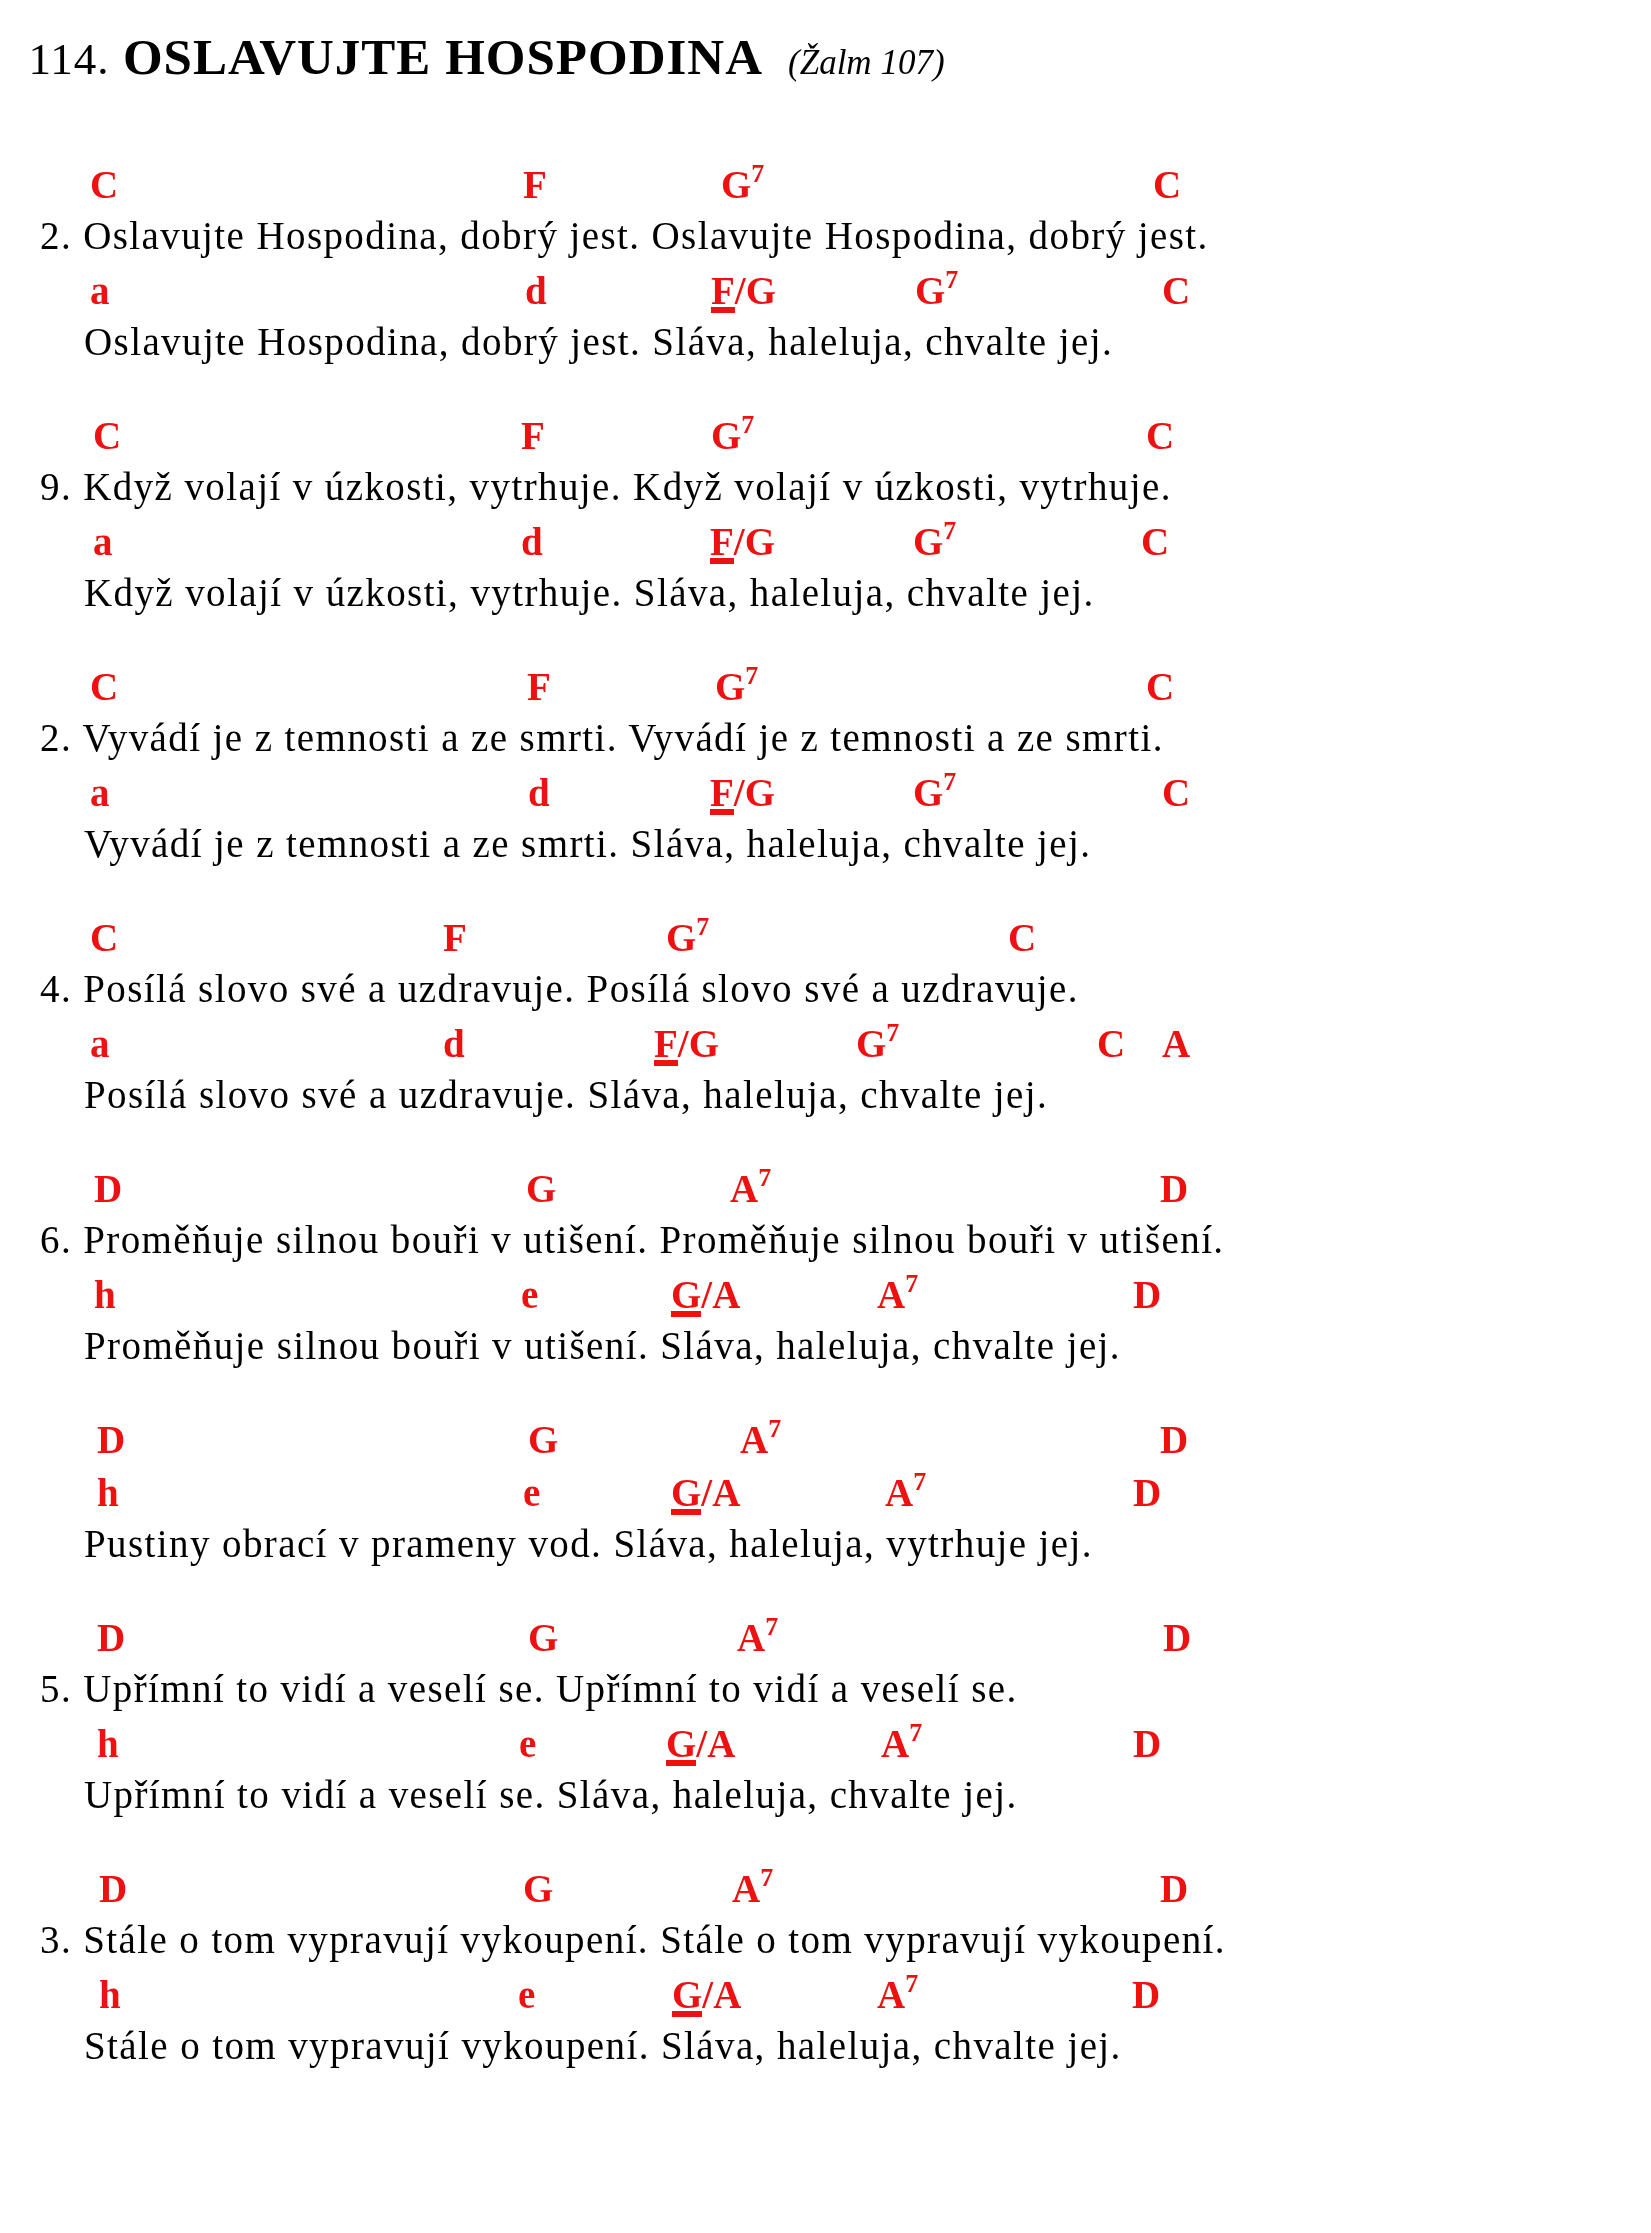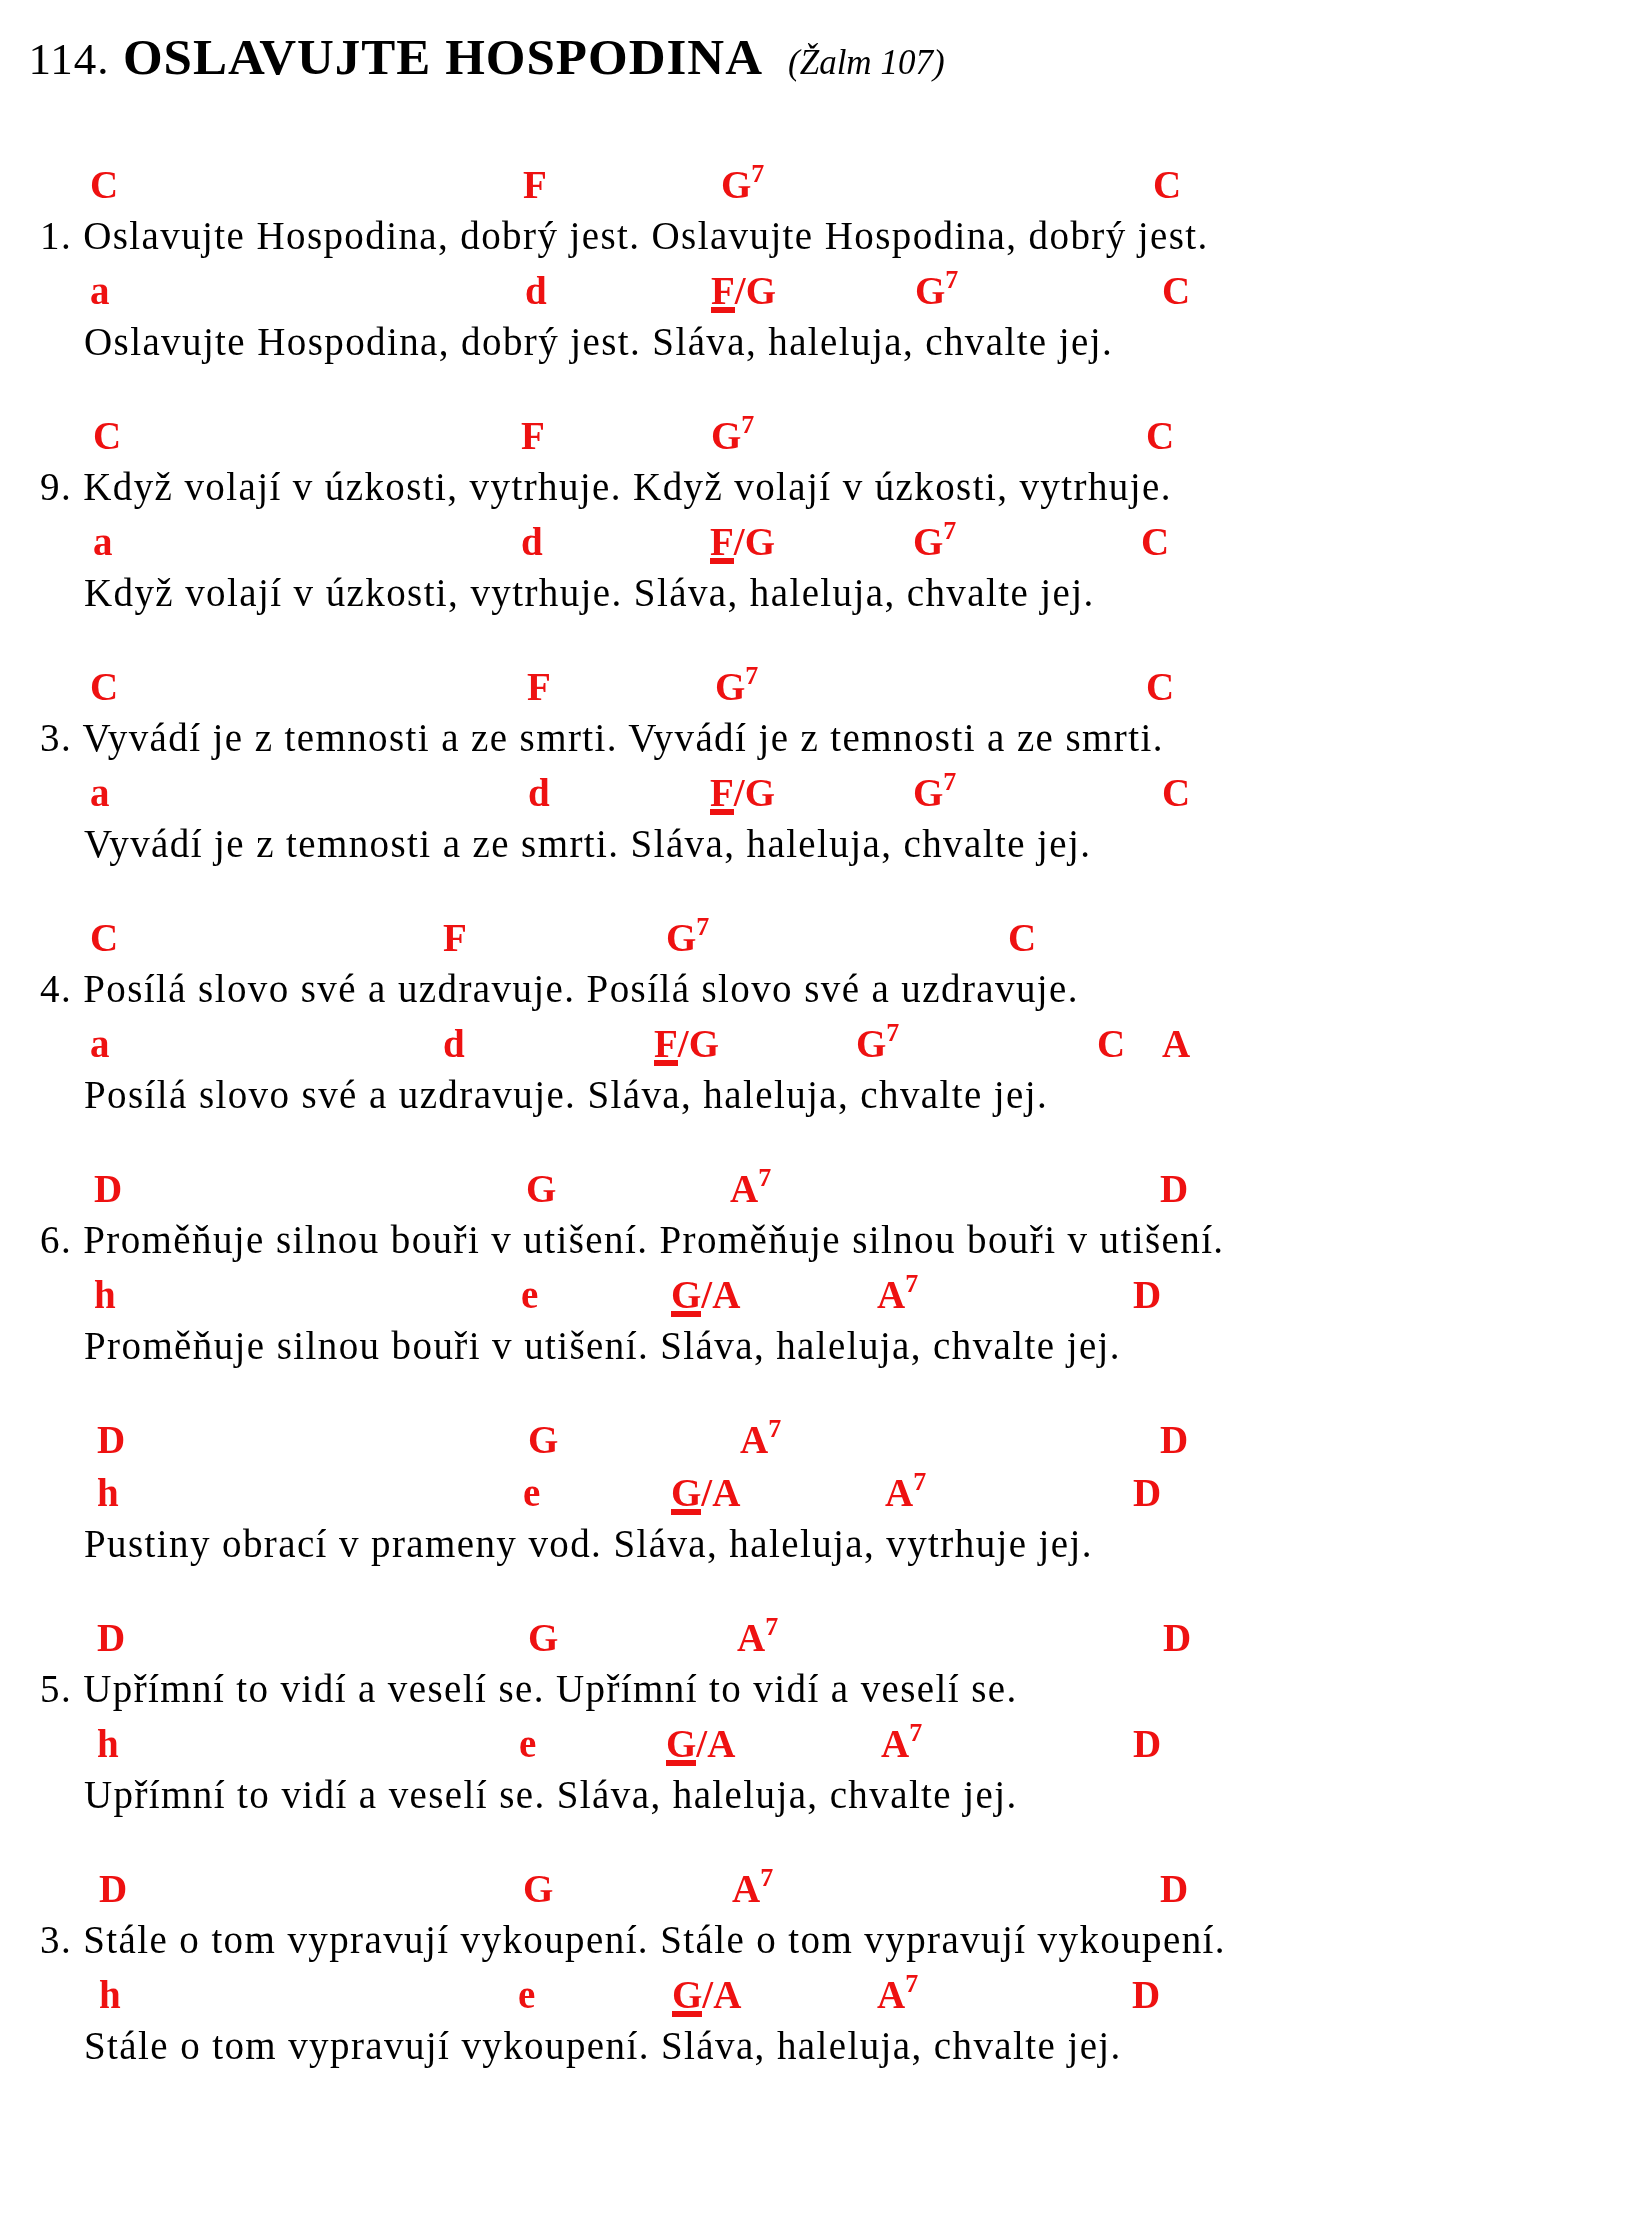--- a/index.html
+++ b/index.html
@@ -66,21 +66,21 @@
     <span class="song-number">114.</span><span class="song-title">OSLAVUJTE HOSPODINA</span><span class="song-subtitle">(Žalm 107)</span>
   </header>
   <main id="verses">
       <section class="verse">
         <div class="chord-row">
           <span class="chord" style="left: 90px; color: rgb(238, 17, 17);"><span>C</span></span>
           <span class="chord" style="left: 523px; color: rgb(238, 17, 17);"><span>F</span></span>
           <span class="chord" style="left: 721px; color: rgb(238, 17, 17);"><span>G</span><span class="sup">7</span></span>
           <span class="chord" style="left: 1153px; color: rgb(238, 17, 17);"><span>C</span></span>
         </div>
-        <div class="lyric-row">1. Oslavujte Hospodina, dobrý jest. Oslavujte Hospodina, dobrý jest.</div>
+        <div class="lyric-row">2. Oslavujte Hospodina, dobrý jest. Oslavujte Hospodina, dobrý jest.</div>
         <div class="chord-row">
           <span class="chord" style="left: 90px; color: rgb(238, 17, 17);"><span>a</span></span>
           <span class="chord" style="left: 525px; color: rgb(238, 17, 17);"><span>d</span></span>
           <span class="chord" style="left: 711px; color: rgb(238, 17, 17);"><span class="u">F</span><span>/G</span></span>
           <span class="chord" style="left: 915px; color: rgb(238, 17, 17);"><span>G</span><span class="sup">7</span></span>
           <span class="chord" style="left: 1162px; color: rgb(238, 17, 17);"><span>C</span></span>
         </div>
         <div class="lyric-row indent">Oslavujte Hospodina, dobrý jest. Sláva, haleluja, chvalte jej.</div>
       </section>
       <section class="verse">
@@ -100,21 +100,21 @@
         </div>
         <div class="lyric-row indent">Když volají v úzkosti, vytrhuje. Sláva, haleluja, chvalte jej.</div>
       </section>
       <section class="verse">
         <div class="chord-row">
           <span class="chord" style="left: 90px; color: rgb(238, 17, 17);"><span>C</span></span>
           <span class="chord" style="left: 527px; color: rgb(238, 17, 17);"><span>F</span></span>
           <span class="chord" style="left: 715px; color: rgb(238, 17, 17);"><span>G</span><span class="sup">7</span></span>
           <span class="chord" style="left: 1146px; color: rgb(238, 17, 17);"><span>C</span></span>
         </div>
-        <div class="lyric-row">3. Vyvádí je z temnosti a ze smrti. Vyvádí je z temnosti a ze smrti.</div>
+        <div class="lyric-row">2. Vyvádí je z temnosti a ze smrti. Vyvádí je z temnosti a ze smrti.</div>
         <div class="chord-row">
           <span class="chord" style="left: 90px; color: rgb(238, 17, 17);"><span>a</span></span>
           <span class="chord" style="left: 528px; color: rgb(238, 17, 17);"><span>d</span></span>
           <span class="chord" style="left: 710px; color: rgb(238, 17, 17);"><span class="u">F</span><span>/G</span></span>
           <span class="chord" style="left: 913px; color: rgb(238, 17, 17);"><span>G</span><span class="sup">7</span></span>
           <span class="chord" style="left: 1162px; color: rgb(238, 17, 17);"><span>C</span></span>
         </div>
         <div class="lyric-row indent">Vyvádí je z temnosti a ze smrti. Sláva, haleluja, chvalte jej.</div>
       </section>
       <section class="verse">

